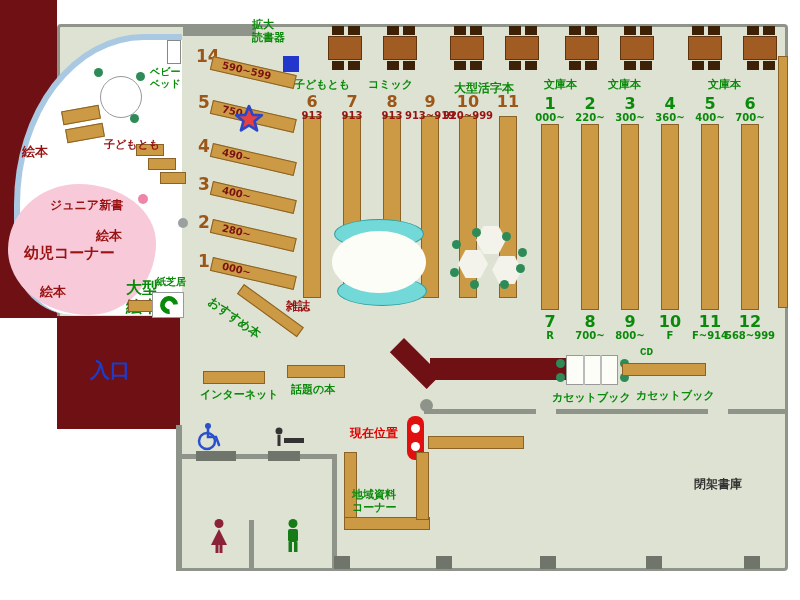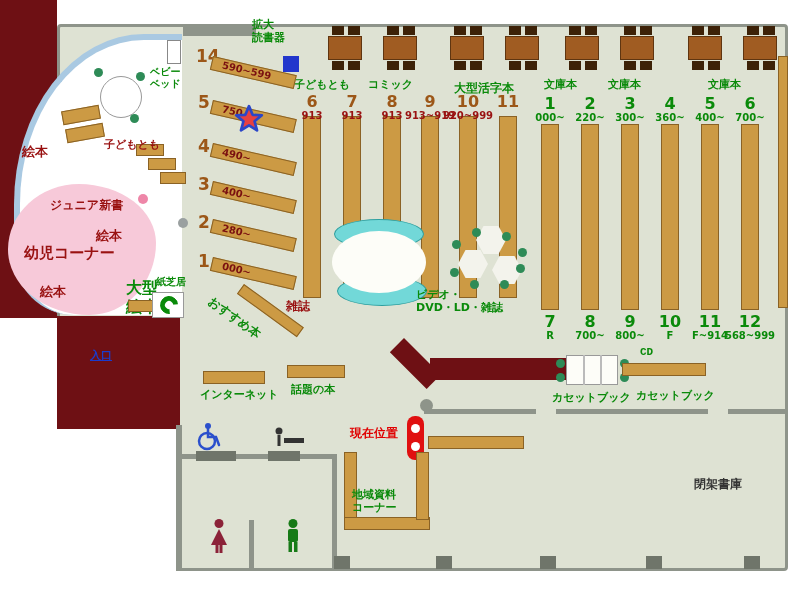--- a/index.html
+++ b/index.html
@@ -149,22 +149,20 @@
 
   <div class="s shelf" style="left:244px;top:284px;width:74px;height:12px;transform:rotate(36deg);transform-origin:left top;"></div>
   <div class="lbl green" style="left:214px;top:294px;font-size:12px;transform:rotate(36deg);transform-origin:left top;">おすすめ本</div>
 
   <div class="lbl dred" style="left:286px;top:299px;font-size:12px;">雑誌</div>
 
   <div class="s" style="left:334px;top:219px;width:90px;height:30px;border-radius:50%;background:#72d8d8;border:1px solid #2f9f9f;"></div>
   <div class="s" style="left:337px;top:276px;width:90px;height:30px;border-radius:50%;background:#72d8d8;border:1px solid #2f9f9f;"></div>
   <div class="s" style="left:332px;top:231px;width:94px;height:62px;border-radius:50%;background:#fdfdf8;"></div>
 
-  <div class="lbl green" style="left:416px;top:288px;">ビデオ・
-DVD・LD・雑誌</div>
 
   <div class="hex" style="left:476px;top:226px;width:30px;height:28px;"></div>
   <div class="hex" style="left:458px;top:250px;width:30px;height:28px;"></div>
   <div class="hex" style="left:492px;top:256px;width:30px;height:28px;"></div>
   <div class="gdot" style="left:452px;top:240px;"></div>
   <div class="gdot" style="left:472px;top:228px;"></div>
   <div class="gdot" style="left:502px;top:232px;"></div>
   <div class="gdot" style="left:518px;top:248px;"></div>
   <div class="gdot" style="left:450px;top:268px;"></div>
   <div class="gdot" style="left:470px;top:280px;"></div>
@@ -198,21 +196,21 @@
 
   <div class="s shelf" style="left:344px;top:452px;width:13px;height:78px;"></div>
   <div class="s shelf" style="left:344px;top:517px;width:86px;height:13px;"></div>
   <div class="s shelf" style="left:416px;top:452px;width:13px;height:68px;"></div>
   <div class="s shelf" style="left:428px;top:436px;width:96px;height:13px;"></div>
   <div class="lbl green" style="left:352px;top:488px;">地域資料
 コーナー</div>
 
   <div class="lbl gray" style="left:694px;top:477px;font-size:12px;">閉架書庫</div>
 
-  <div class="lbl blue" style="left:90px;top:349px;font-size:11px;text-decoration:underline;">入口</div>
+  <div class="lbl blue" style="left:90px;top:358px;font-size:20px;">入口</div>
 
   <div class="s" style="left:100px;top:76px;width:42px;height:42px;border-radius:50%;background:#fff;border:1px solid #999;"></div>
   <div class="gdot" style="left:94px;top:68px;"></div>
   <div class="gdot" style="left:136px;top:72px;"></div>
   <div class="gdot" style="left:88px;top:106px;"></div>
   <div class="gdot" style="left:130px;top:114px;"></div>
   <div class="s dot" style="left:138px;top:194px;width:10px;height:10px;background:#ee86a8;"></div>
   <div class="s dot" style="left:178px;top:218px;width:10px;height:10px;background:#9aa0a0;"></div>
   <div class="s shelf" style="left:62px;top:108px;width:38px;height:14px;transform:rotate(-10deg);"></div>
   <div class="s shelf" style="left:66px;top:126px;width:38px;height:14px;transform:rotate(-10deg);"></div>

